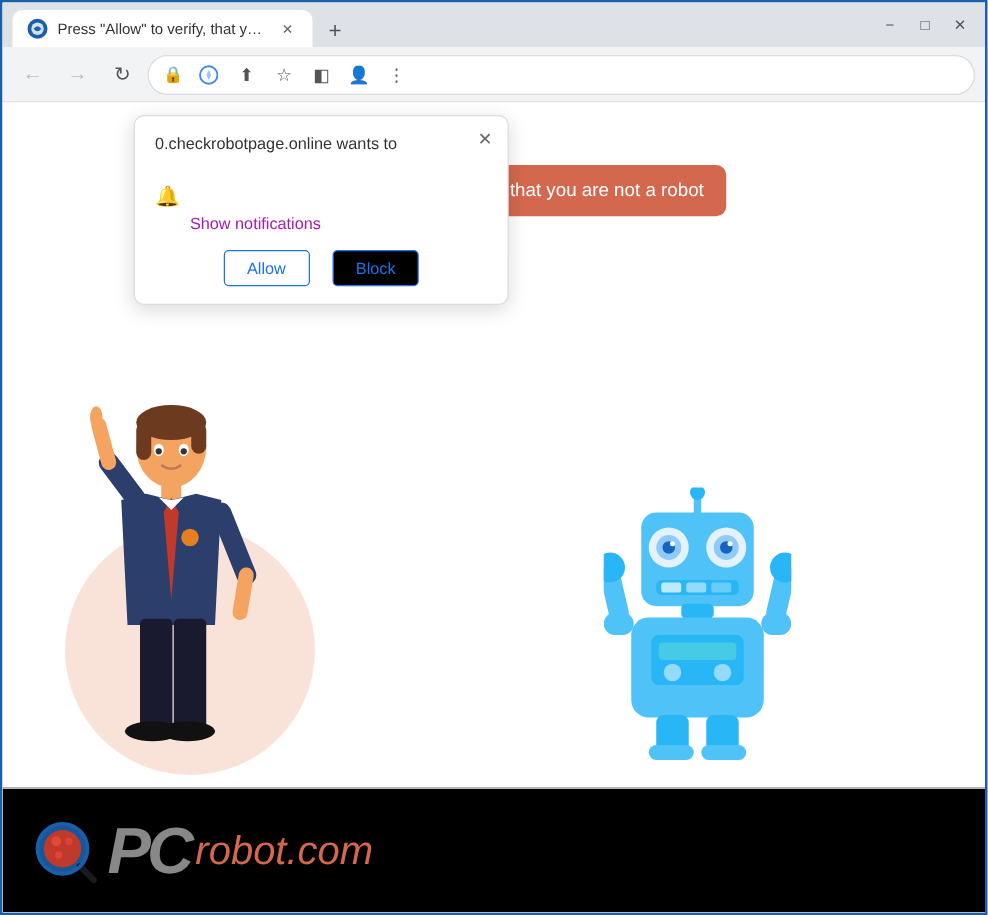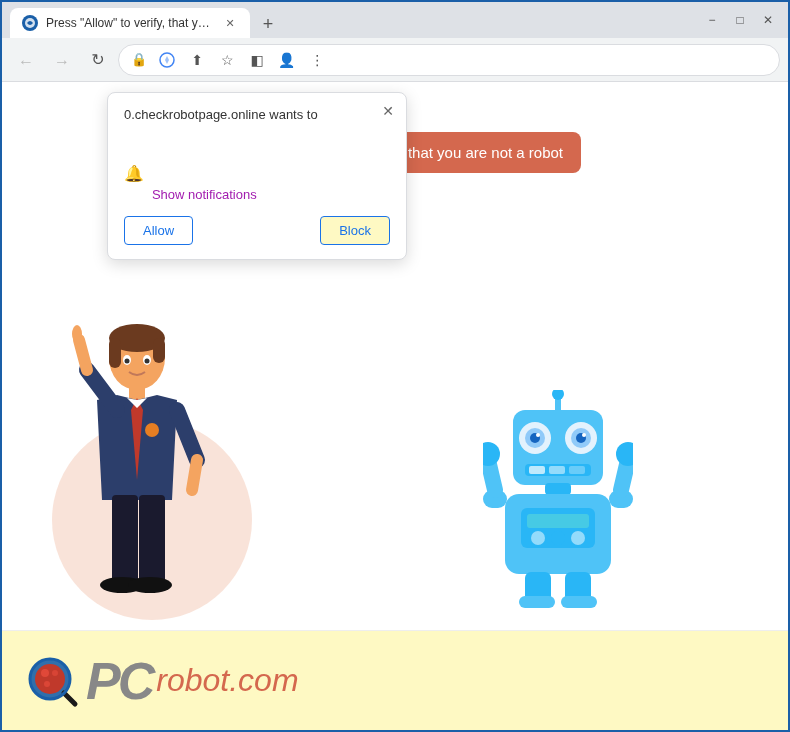--- a/index.html
+++ b/index.html
@@ -200,57 +200,57 @@
       align-items: center;
       justify-content: center;
       font-size: 14px;
       color: #666;
       cursor: pointer;
     }
     .popup-title {
       font-size: 13px;
       color: #333;
       font-weight: normal;
-      margin-bottom: 22px;
+      margin-bottom: 6px;
       padding-right: 20px;
     }
     .popup-notification-row {
       display: flex;
       align-items: center;
       gap: 8px;
       margin-bottom: 14px;
     }
     .bell-icon {
       font-size: 16px;
       color: #555;
     }
     .notification-text {
       font-size: 13px;
       color: #a21caf;
       margin-top: 43px;
     }
     .popup-buttons {
       display: flex;
-      justify-content: space-between;
+      justify-content: center;
       gap: 18px;
     }
     .btn-allow {
       padding: 6px 18px;
       border: 1px solid #1a73e8;
       background: #fff;
       color: #1a73e8;
       border-radius: 4px;
       font-size: 13px;
       cursor: pointer;
       font-weight: 500;
     }
     .btn-block {
       padding: 6px 18px;
       border: 1px solid #1a73e8;
-      background: #fef9c3;
+      background: #000000;
       color: #1a73e8;
       border-radius: 4px;
       font-size: 13px;
       cursor: pointer;
       font-weight: 500;
     }
 
     
     .page-content {
       width: 100%;
@@ -315,21 +315,21 @@
       z-index: 0;
     }
 
     
     .footer-area {
       position: absolute;
       bottom: 0;
       left: 0;
       right: 0;
       height: 100px;
-      background: #fef9c3;
+      background: #000000;
       display: flex;
       align-items: center;
       padding: 0 20px;
       border-top: 1px solid #eee;
       justify-content: space-between;
     }
     .pcrisk-logo {
       display: flex;
       align-items: center;
       gap: 4px;

